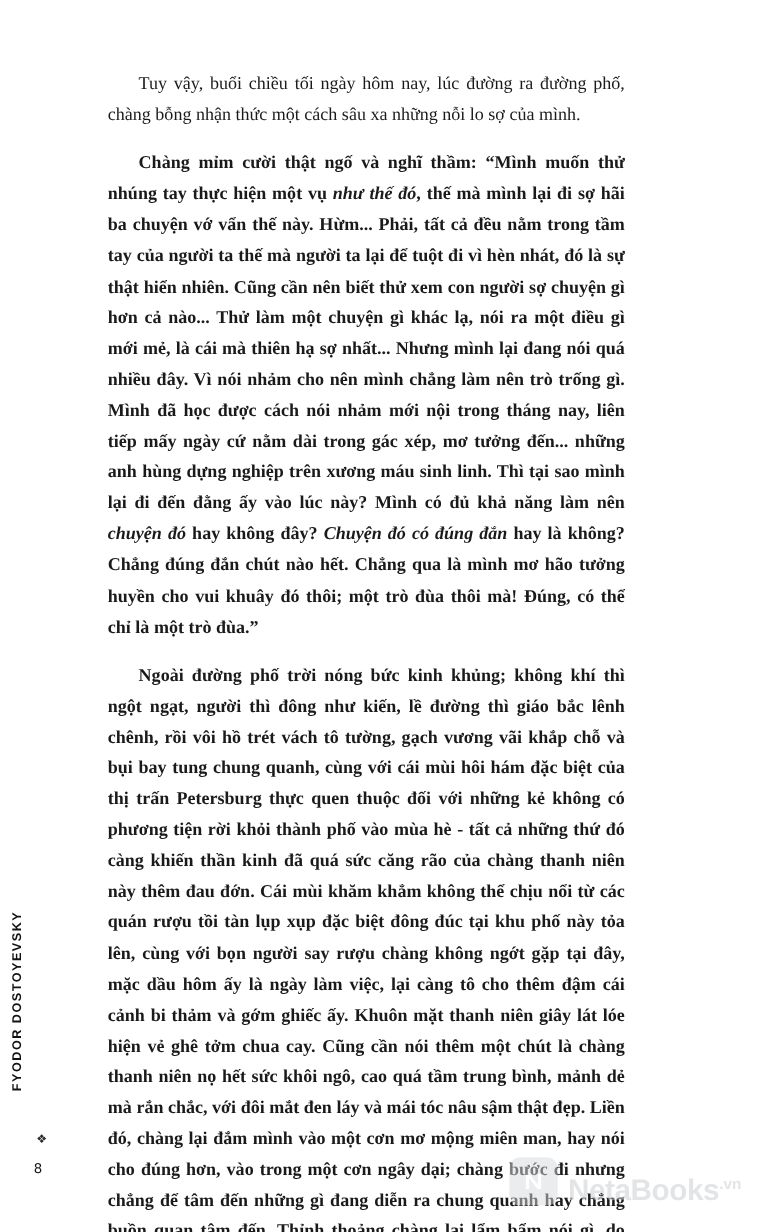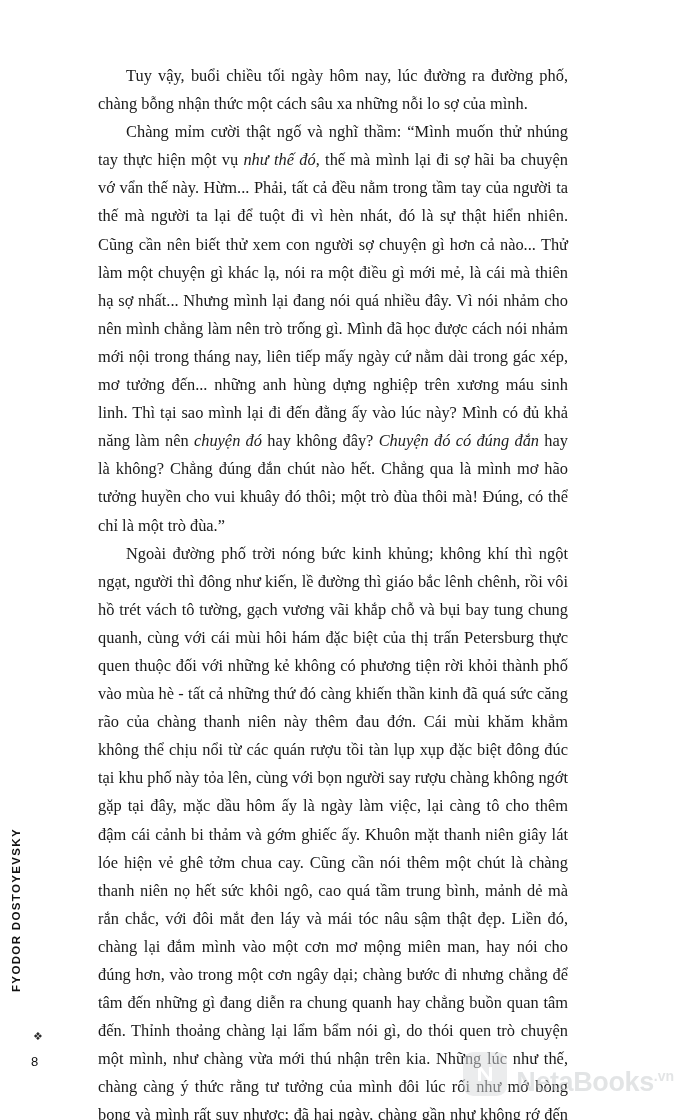--- a/index.html
+++ b/index.html
@@ -32,21 +32,22 @@
   .para {
     margin: 0;
     text-align: justify;
     text-justify: inter-word;
     font-size: 16.4px;
     line-height: 28.1px;
     text-indent: 28px;
     hyphens: none;
   }
   .para + .para {
-    margin-top: 0px;
+    margin-top: 16px;
+    font-weight: bold;
   }
   .para i, .para em {
     font-style: italic;
   }
 
   
   .author-vertical {
     position: absolute;
     left: 22px;
     bottom: 128px;

